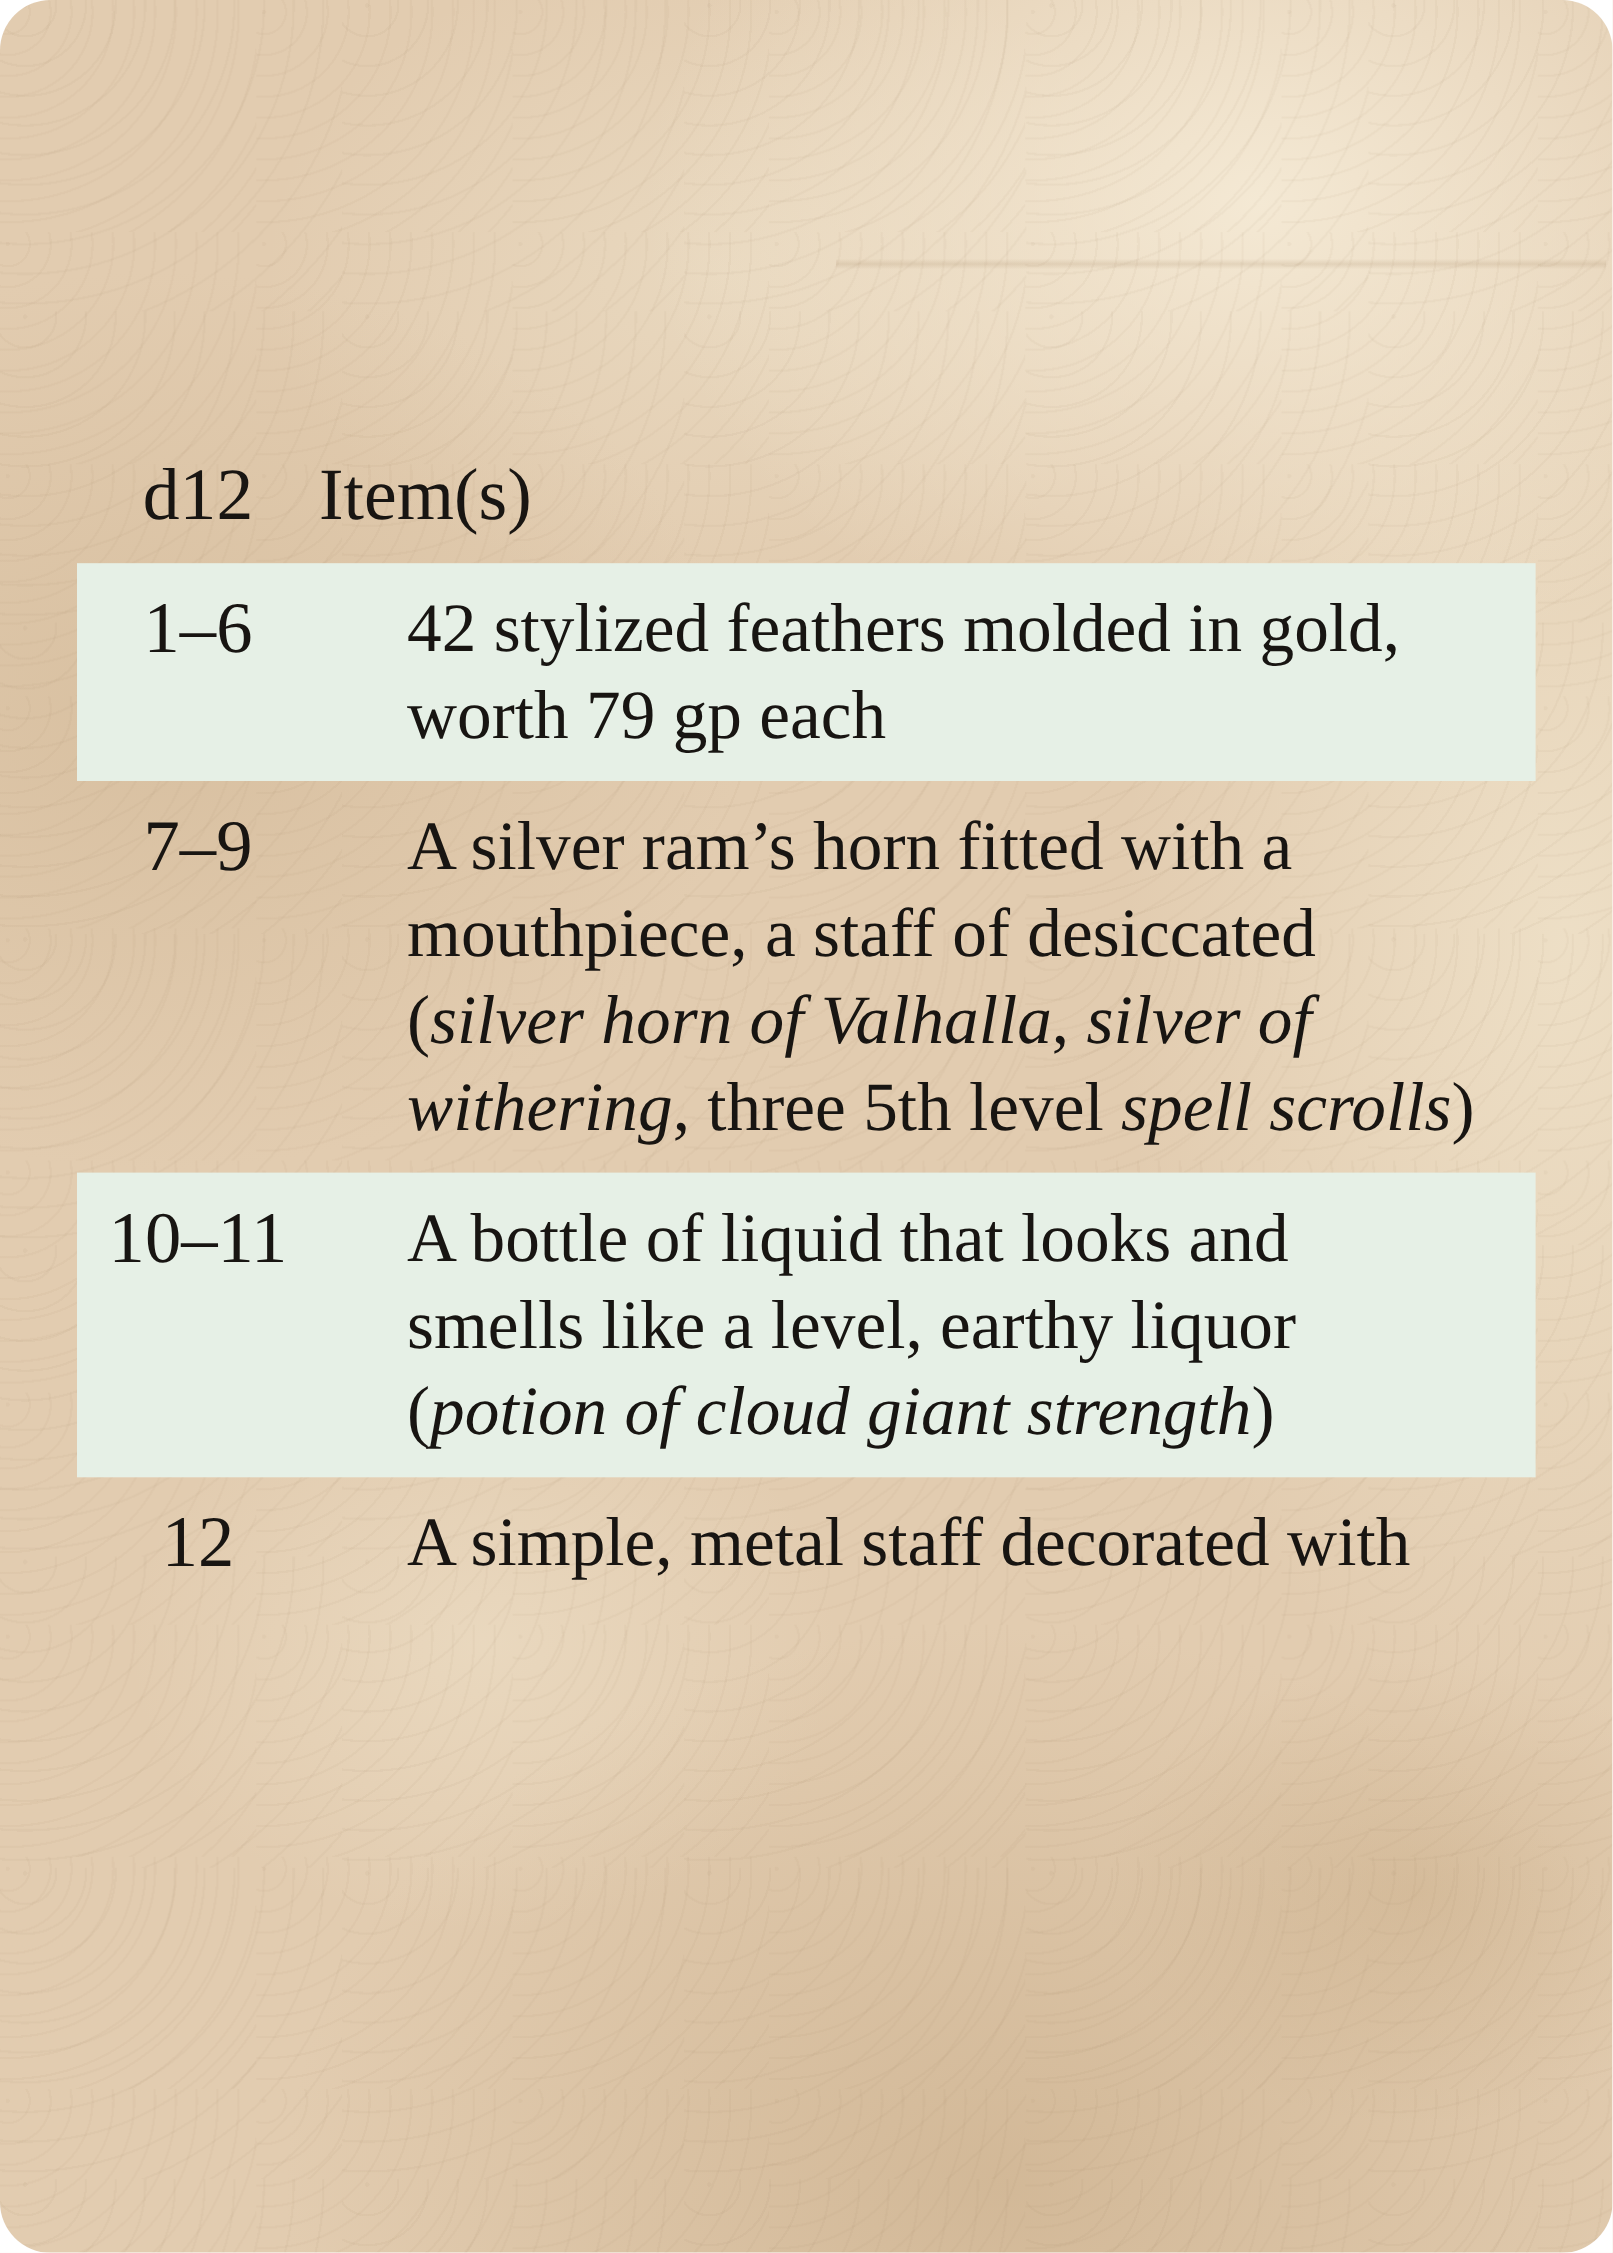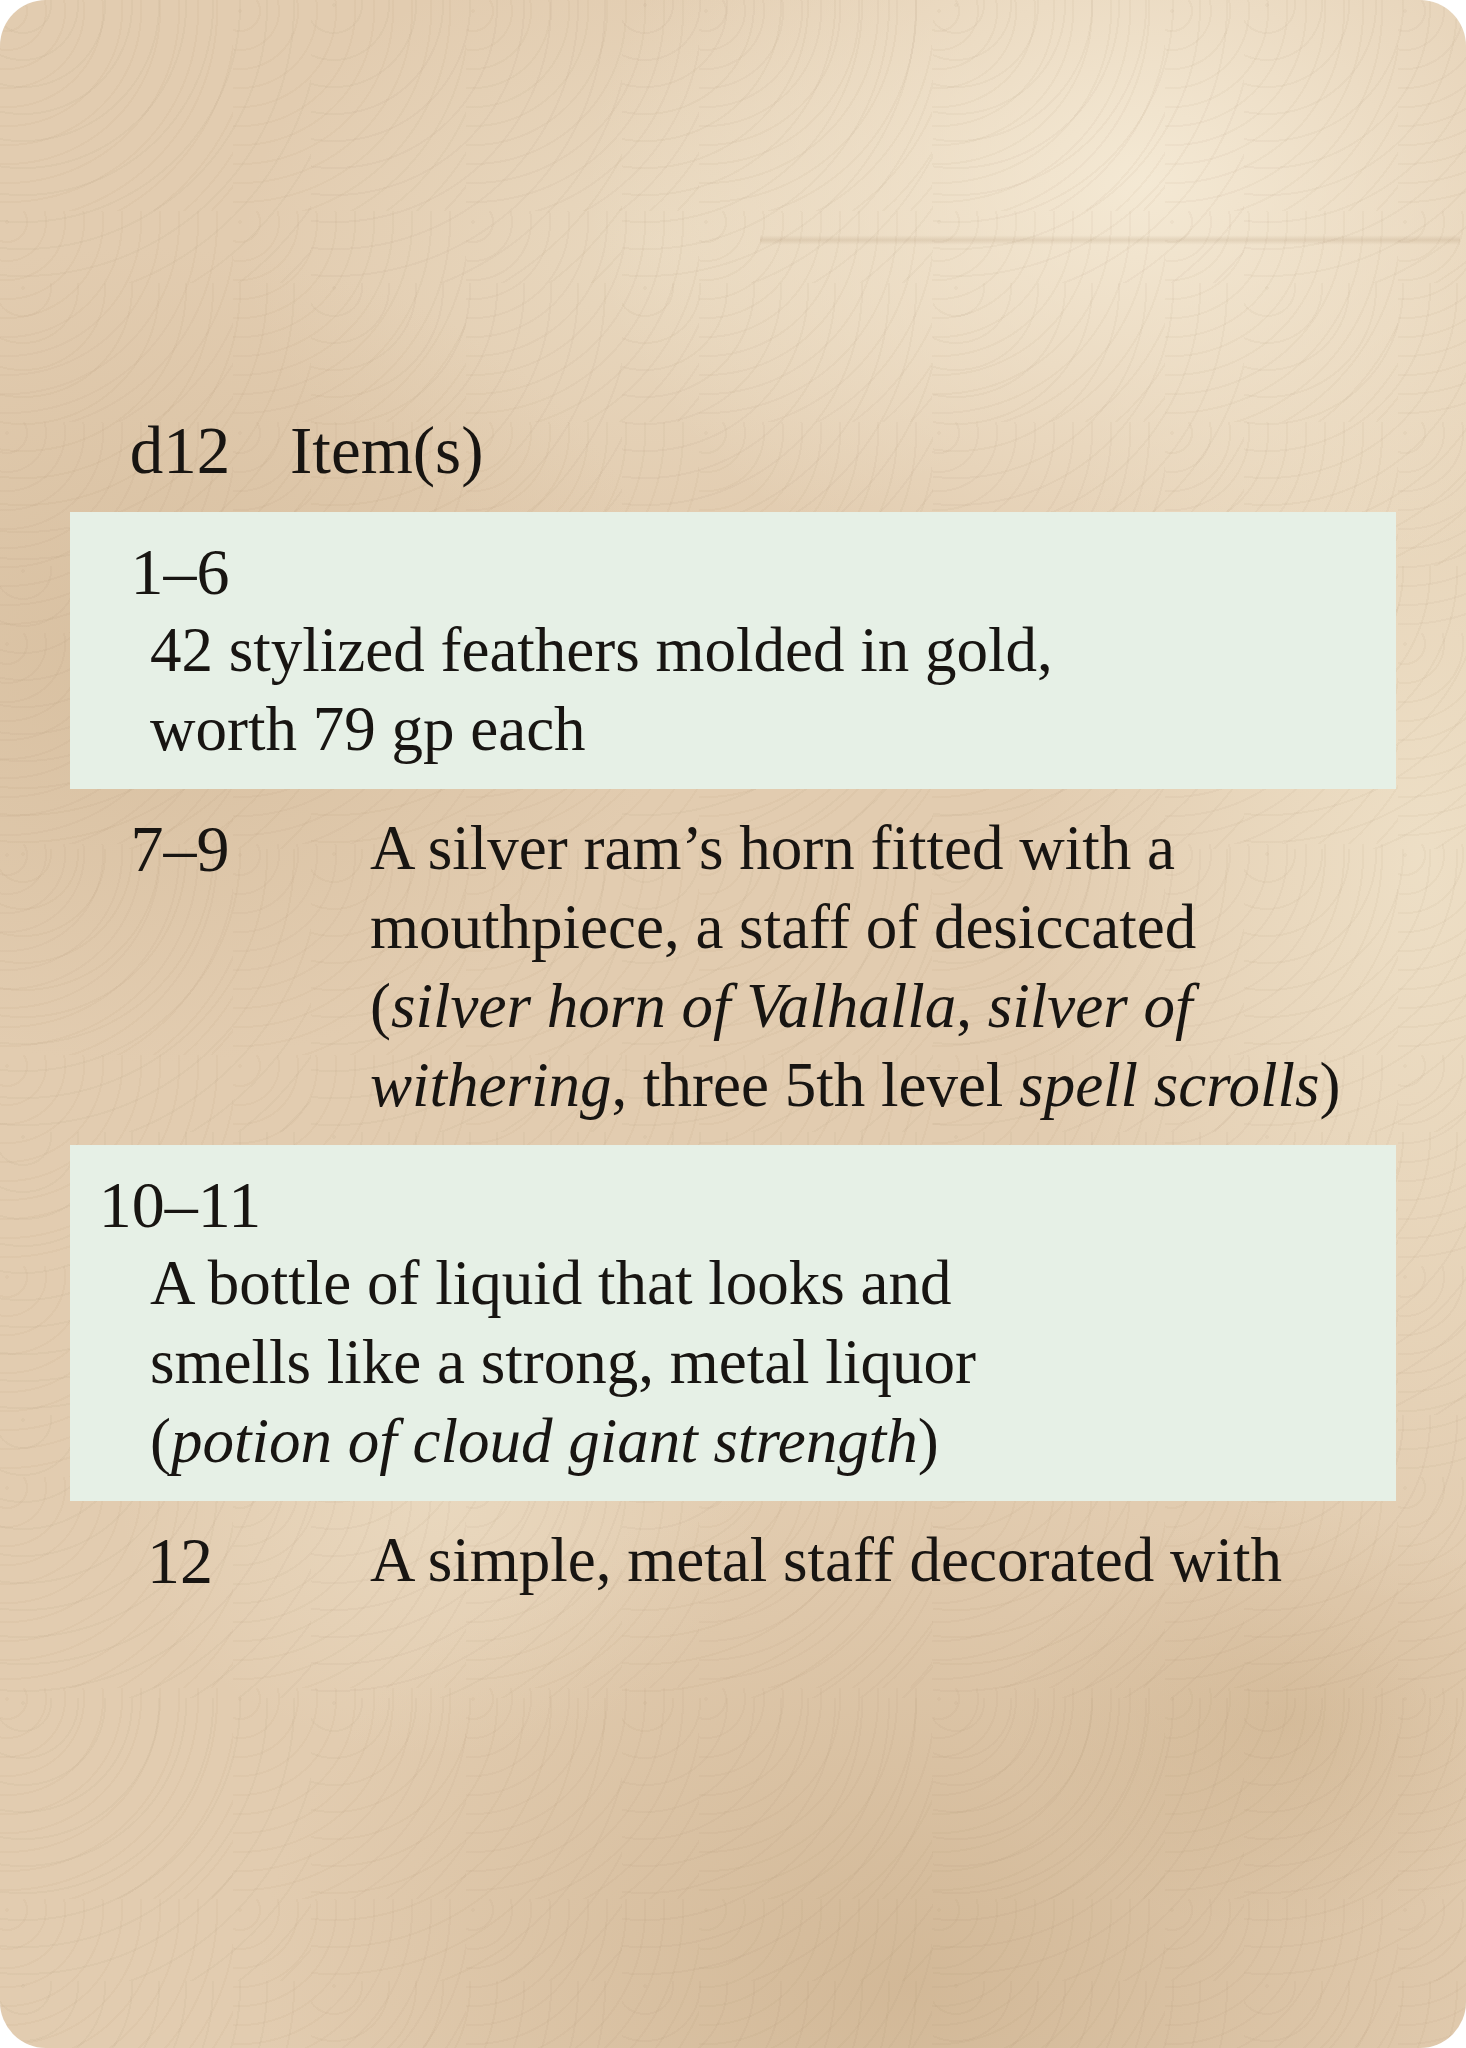--- a/index.html
+++ b/index.html
@@ -53,21 +53,20 @@
   }
   .th-dice{width:220px;text-align:center;}
   .th-item{flex:1;text-align:left;}
   .row{
     display:flex;
     align-items:flex-start;
     padding:20px 0 20px 0;
   }
   .row.highlight{
     background:var(--highlight,#e6f0e6);
-    flex-direction:column;
   }
   .cell-dice{
     width:220px;
     text-align:center;
     font-size:66px;
     line-height:79px;
     flex:none;
   }
   .cell-item{
     flex:1;
@@ -101,21 +100,21 @@
             <div class="line"><span>A silver ram’s horn fitted with a</span></div>
             <div class="line"><span>mouthpiece, a staff of desiccated</span></div>
             <div class="line"><span>(</span><span class="i">silver horn of Valhalla</span><span>, </span><span class="i">silver of</span></div>
             <div class="line"><span class="i">withering</span><span>, three 5th level </span><span class="i">spell scrolls</span><span>)</span></div>
           </div>
         </div>
         <div class="row highlight">
           <div class="cell-dice">10–11</div>
           <div class="cell-item">
             <div class="line"><span>A bottle of liquid that looks and</span></div>
-            <div class="line"><span>smells like a strong, metal liquor</span></div>
+            <div class="line"><span>smells like a level, earthy liquor</span></div>
             <div class="line"><span>(</span><span class="i">potion of cloud giant strength</span><span>)</span></div>
           </div>
         </div>
         <div class="row">
           <div class="cell-dice">12</div>
           <div class="cell-item">
             <div class="line"><span>A simple, metal staff decorated with</span></div>
           </div>
         </div>
       </div>

